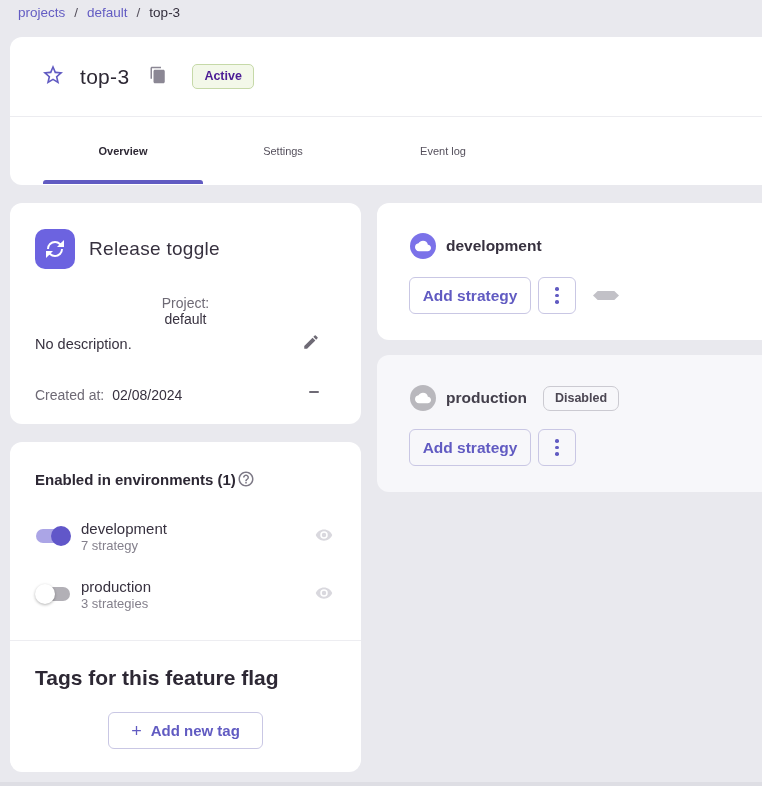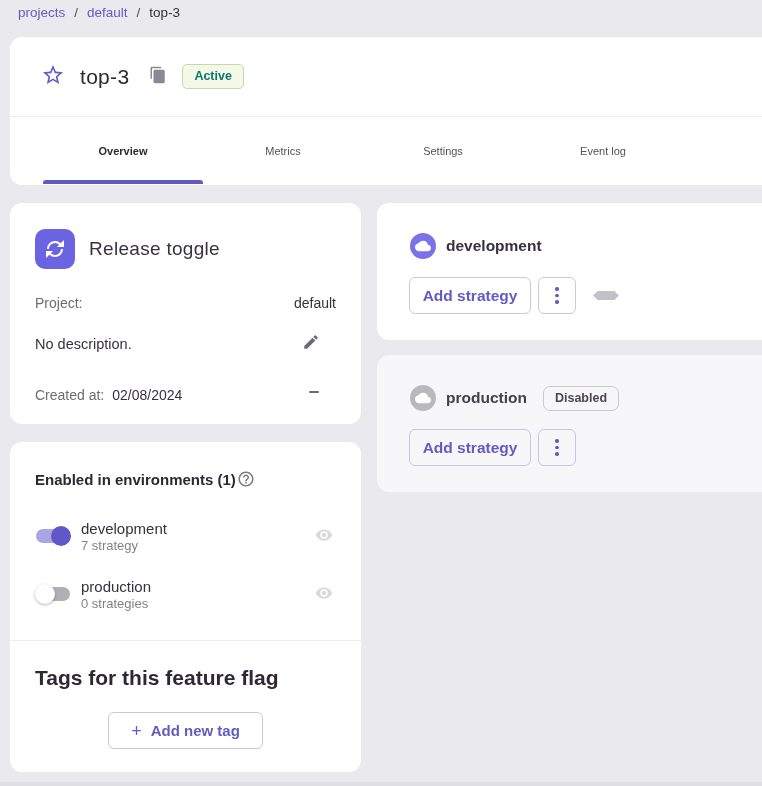--- a/index.html
+++ b/index.html
@@ -17,39 +17,39 @@
   
   .header-card{position:absolute;left:10px;top:37px;width:772px;height:148px;
     background:#fff;border-radius:12px;}
   .header-top{height:80px;display:flex;align-items:center;padding-left:31px;
     border-bottom:1px solid #ececf0;}
   .star-btn{width:24px;height:24px;border:none;background:none;padding:0;cursor:pointer;
     display:flex;align-items:center;justify-content:center;}
   .flag-title{font-size:21px;font-weight:400;color:#2d2834;margin:0 0 0 15px;letter-spacing:.3px;}
   .copy-btn{width:18px;height:18px;border:none;background:none;padding:0;margin-left:20px;
     cursor:pointer;display:flex;align-items:center;justify-content:center;}
-  .status-badge{margin-left:15px;background:#f3f8e9;border:1px solid #c6d9a8;color:#0f766e;
+  .status-badge{margin-left:25px;background:#f3f8e9;border:1px solid #c6d9a8;color:#4c1d95;
     font-size:12.5px;font-weight:700;border-radius:5px;padding:4px 11px;line-height:1.2;}
   .tabs{height:67px;display:flex;padding-left:33px;}
   .tab{width:160px;display:flex;align-items:center;justify-content:center;font-size:11px;
     color:#55505c;cursor:pointer;position:relative;background:none;border:none;
     font-family:inherit;}
   .tab.active{font-weight:700;color:#2d2834;}
   .tab.active::after{content:"";position:absolute;left:0;right:0;bottom:0;height:4px;
     background:#615bc2;border-radius:3px 3px 0 0;}
 
   
   .meta-card{position:absolute;left:10px;top:203px;width:351px;height:221px;
     background:#fff;border-radius:12px;}
   .meta-header{position:absolute;top:26px;left:25px;display:flex;align-items:center;gap:14px;}
   .flag-type-icon{width:40px;height:40px;border-radius:10px;background:#6c63e0;
     display:flex;align-items:center;justify-content:center;}
   .meta-title{font-size:19px;color:#37313f;font-weight:400;letter-spacing:.3px;}
   .meta-row{position:absolute;left:25px;right:25px;display:flex;align-items:center;}
-  .row-project{top:92px;justify-content:space-between;}
+  .row-project{top:92px;justify-content:space-between;flex-direction:column;}
   .label-gray{font-size:14px;color:#6e6a75;}
   .value-dark{font-size:14px;color:#37313f;}
   .row-desc{top:133px;justify-content:space-between;}
   .desc-text{font-size:14.5px;color:#37313f;}
   .icon-btn{border:none;background:none;padding:0;cursor:pointer;display:flex;
     align-items:center;justify-content:center;}
   .pencil-btn{position:absolute;right:40px;top:130px;width:20px;height:20px;}
   .row-created{top:184px;gap:8px;}
   .minus-btn{position:absolute;right:40px;top:182px;width:14px;height:14px;}
   .minus-bar{width:10px;height:2px;background:#6e6a75;border-radius:1px;}
@@ -131,21 +131,20 @@
       <span>
         <svg width="18" height="18" viewBox="0 0 24 24">
             <path fill="#8b8794" d="M16 1H4c-1.1 0-2 .9-2 2v14h2V3h12V1zm3 4H8c-1.1 0-2 .9-2 2v14c0 1.1.9 2 2 2h11c1.1 0 2-.9 2-2V7c0-1.1-.9-2-2-2z"></path>
           </svg>
       </span>
     </button>
     <span class="status-badge">Active</span>
   </div>
   <div class="tabs">
     <button class="tab active">Overview</button>
-    <button class="tab">Metrics</button>
     <button class="tab">Settings</button>
     <button class="tab">Event log</button>
   </div>
 </section>
 
 <section class="meta-card">
   <div class="meta-header">
     <span class="flag-type-icon">
       <svg width="24" height="24" viewBox="0 0 24 24">
           <path fill="#fff" d="M17.65 6.35A7.96 7.96 0 0 0 12 4a8 8 0 0 0-8 8h2a6 6 0 0 1 10.2-4.2L14 10h7V3l-3.35 3.35z"></path>
@@ -205,21 +204,21 @@
     </button>
   </div>
 
   <div class="toggle-row r2">
     <span class="switch off">
       <span class="track"></span>
       <span class="thumb"></span>
     </span>
     <span class="toggle-labels">
       <span class="env-name">production</span>
-      <span class="env-strategies">0 strategies</span>
+      <span class="env-strategies">3 strategies</span>
     </span>
     <button class="icon-btn eye-btn">
       <span>
         <svg width="18" height="18" viewBox="0 0 24 24">
             <path fill="#d9d8de" d="M12 4.5C7 4.5 2.73 7.61 1 12c1.73 4.39 6 7.5 11 7.5s9.27-3.11 11-7.5c-1.73-4.39-6-7.5-11-7.5zM12 17a5 5 0 1 1 0-10 5 5 0 0 1 0 10zm0-8a3 3 0 1 0 0 6 3 3 0 0 0 0-6z"></path>
           </svg>
       </span>
     </button>
   </div>
 

